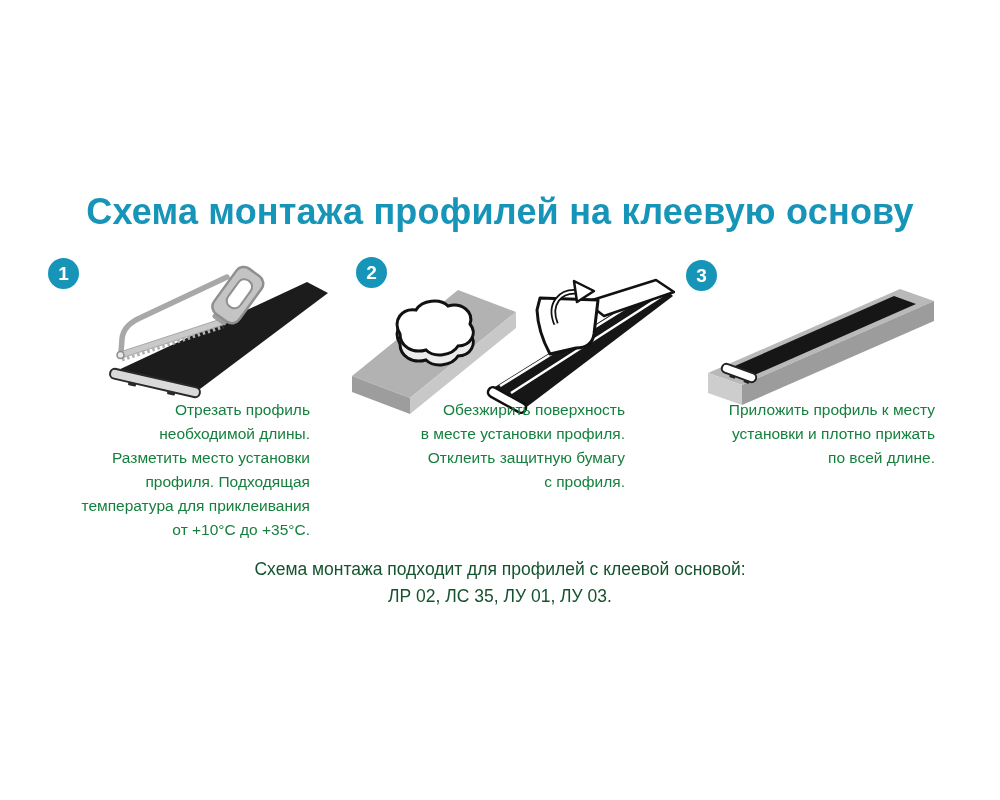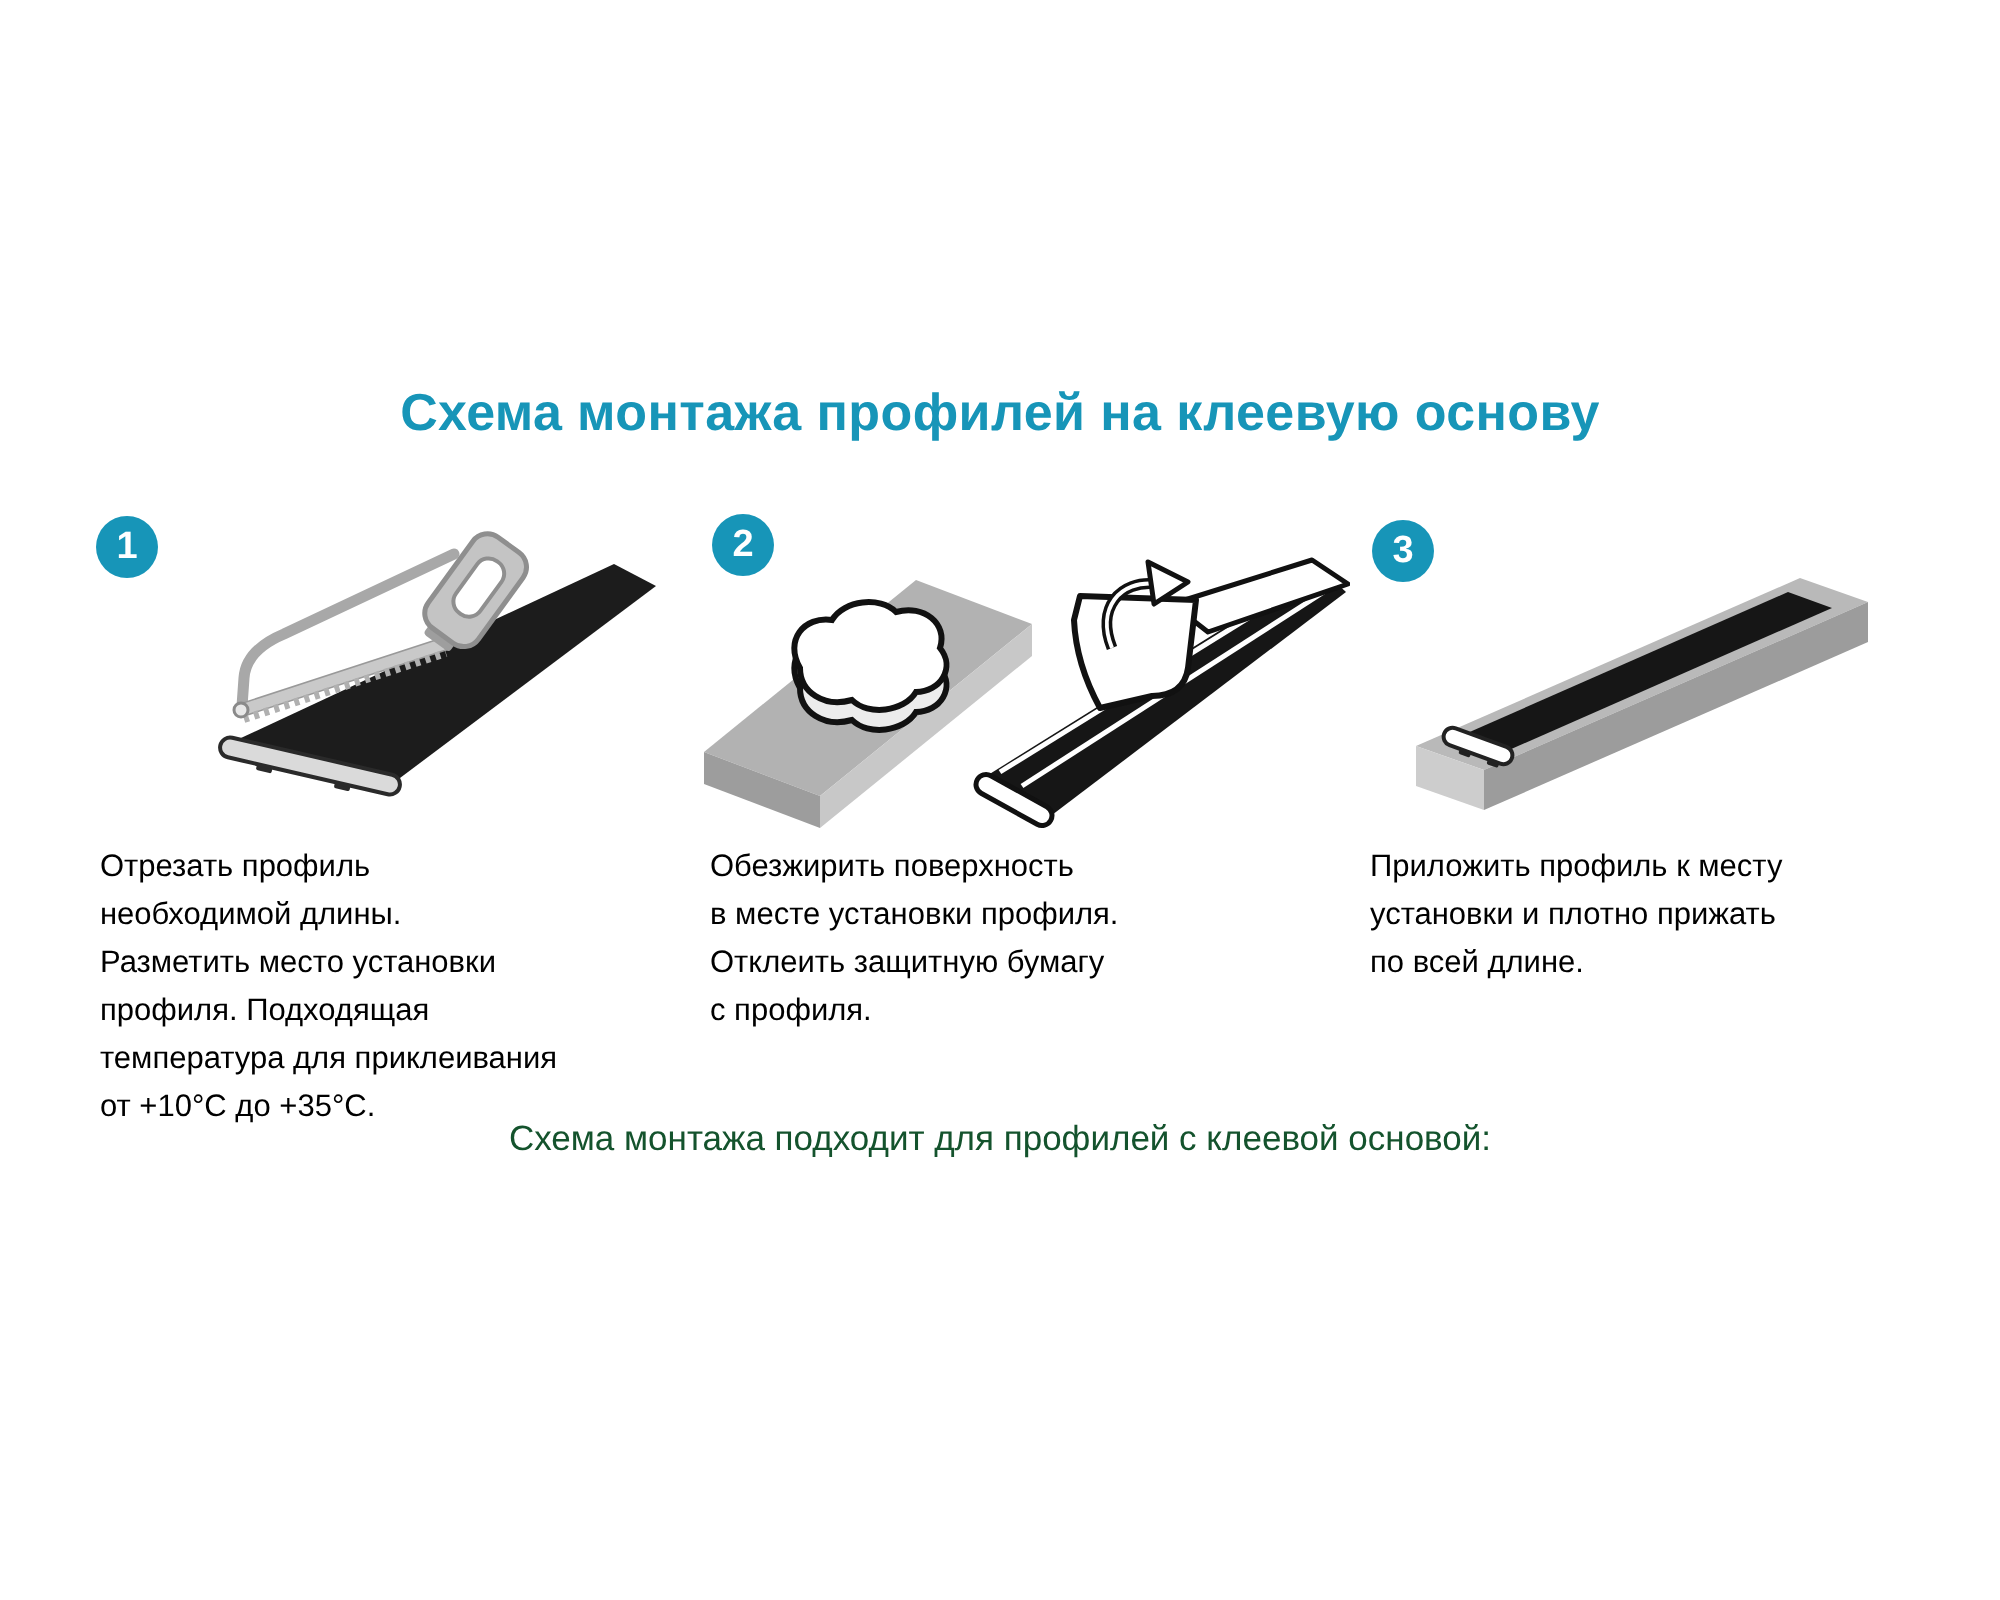--- a/index.html
+++ b/index.html
@@ -2,37 +2,37 @@
 <html lang="ru"><head>
 <meta charset="utf-8">
 <style>
   html,body{margin:0;padding:0;background:#fff;}
   .frame{
     position:relative;width:1000px;height:800px;background:#ffffff;overflow:hidden;
     font-family:"Liberation Sans", sans-serif;color:#3f3f3f;
   }
   .title{
     position:absolute;left:0;top:191px;width:1000px;text-align:center;
-    font-size:26px;font-weight:bold;color:#1795b8;letter-spacing:.2px;
+    font-size:36px;font-weight:bold;color:#1795b8;letter-spacing:.2px;
   }
   .badge{
     position:absolute;width:31px;height:31px;border-radius:50%;
     background:#1795b8;color:#ffffff;font-size:19px;font-weight:bold;
     display:flex;align-items:center;justify-content:center;line-height:1;
   }
   .badge1{left:48px;top:258px;}
   .badge2{left:356px;top:257px;}
   .badge3{left:686px;top:260px;}
   .illus{position:absolute;}
   .illus1{left:100px;top:260px;}
   .illus2{left:340px;top:276px;}
   .illus3{left:698px;top:281px;}
   .step-text{
-    position:absolute;top:422px;text-align:left;font-size:15.5px;line-height:24px;
-    white-space:pre-line;color:#000000;
+    position:absolute;top:398px;text-align:right;font-size:15.5px;line-height:24px;
+    white-space:pre-line;color:#15803d;
   }
   .step-text1{left:50px;width:260px;}
   .step-text2{left:355px;width:270px;}
   .step-text3{left:685px;width:250px;}
   .note{
     position:absolute;left:0;top:556px;width:1000px;text-align:center;
     font-size:17.5px;line-height:27px;color:#14532d;
   }
 </style>
 </head>
@@ -122,15 +122,16 @@
   <div class="step-text step-text2">Обезжирить поверхность
 в месте установки профиля.
 Отклеить защитную бумагу
 с профиля.</div>
   <div class="step-text step-text3">Приложить профиль к месту
 установки и плотно прижать
 по всей длине.</div>
 
   <div class="note">
     <div>Схема монтажа подходит для профилей с клеевой основой:</div>
+    <div>ЛР 02, ЛС 35, ЛУ 01, ЛУ 03.</div>
   </div>
 
 </div>
 
 </body></html>

